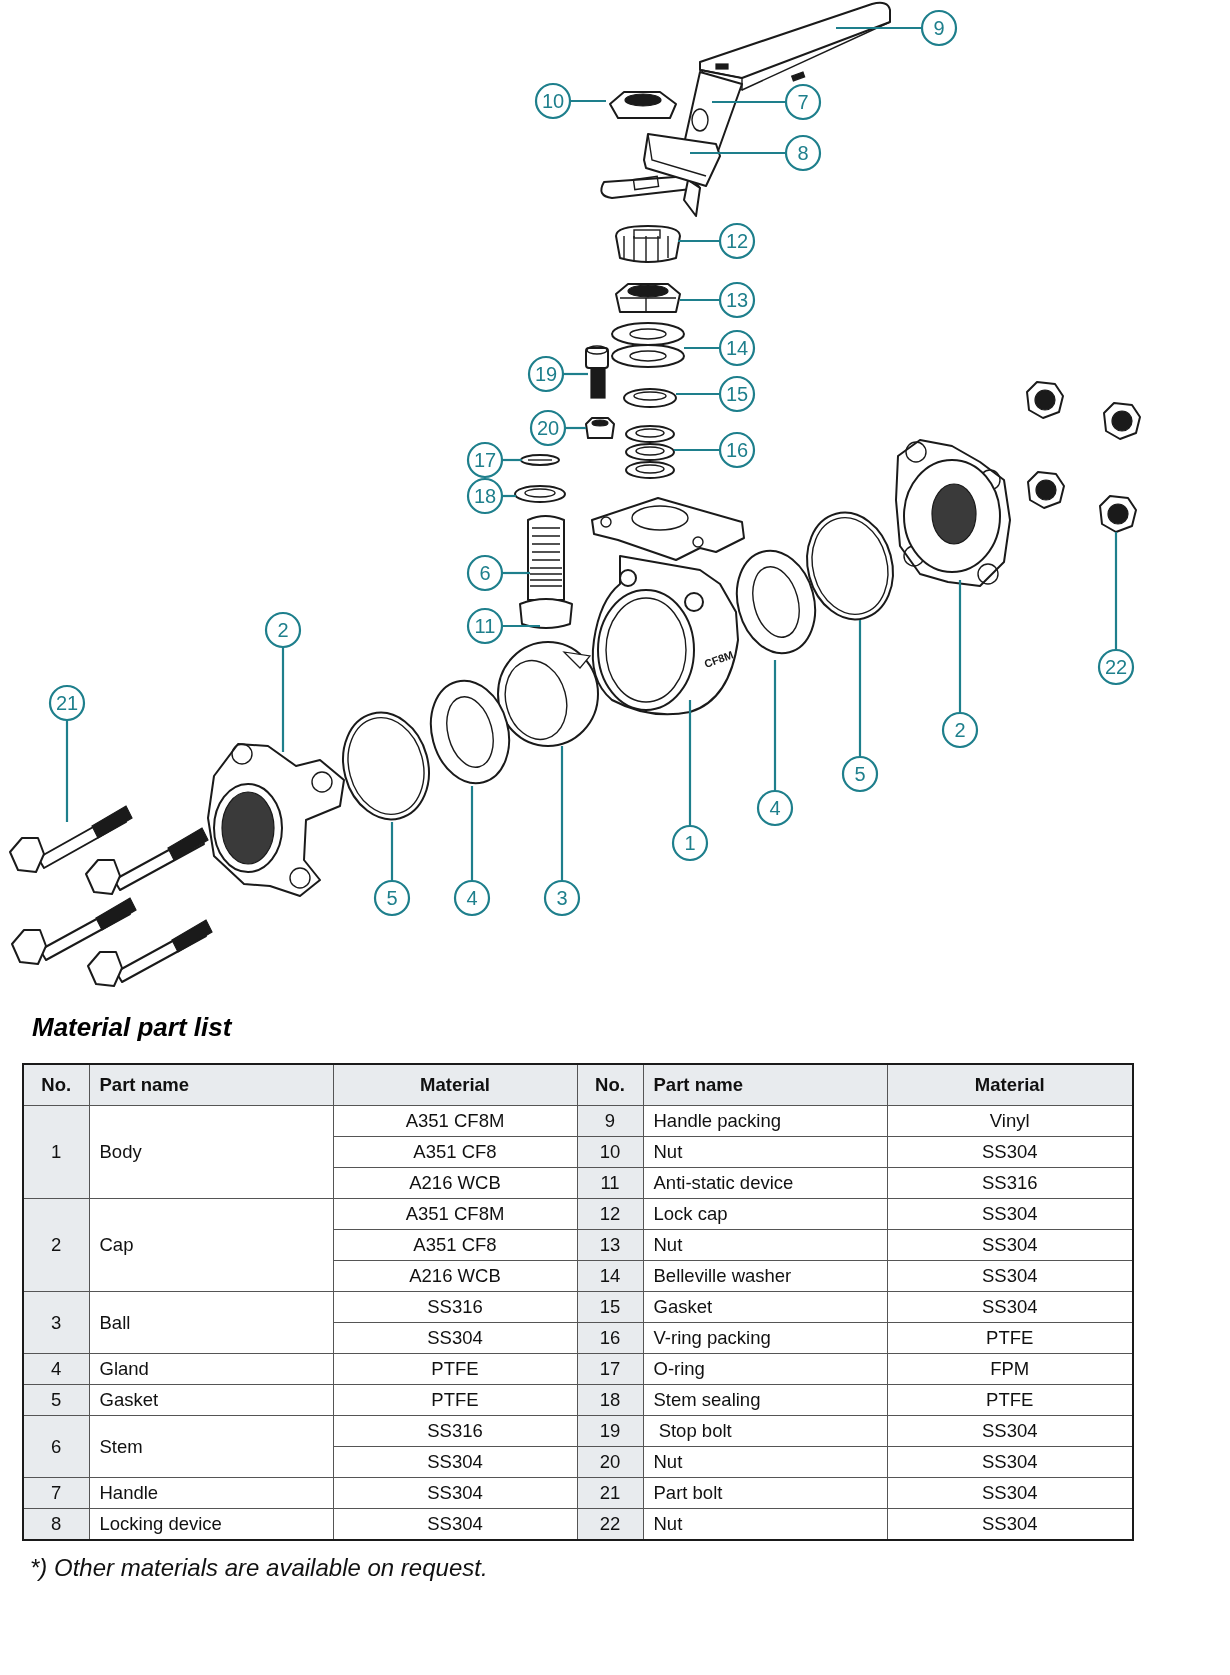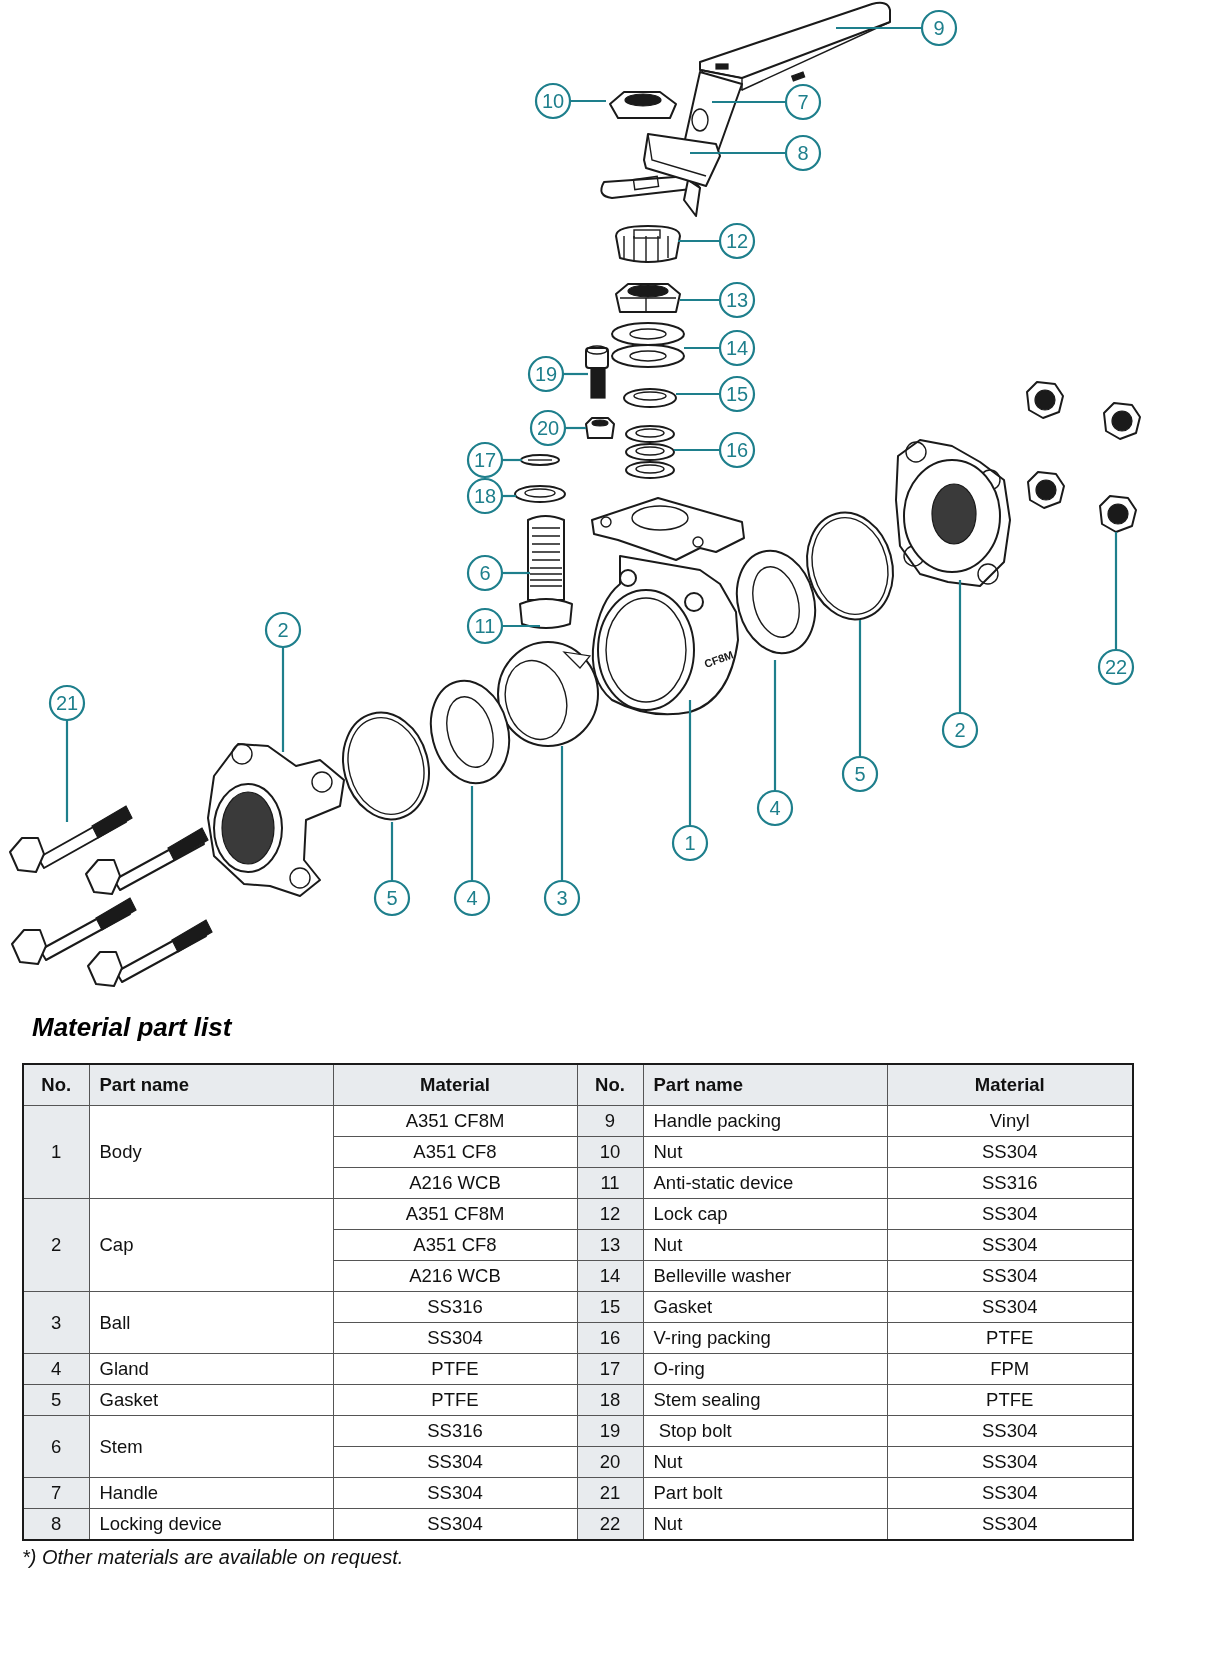--- a/index.html
+++ b/index.html
@@ -12,21 +12,21 @@
   .callout-circle { fill: #ffffff; stroke: #1e7f8c; stroke-width: 2.2; }
   .callout-text { fill: #1e7f8c; font-family: "Liberation Sans", sans-serif; font-size: 20px; text-anchor: middle; dominant-baseline: central; }
   #section-title { position: absolute; left: 24px; top: 1004px; font-size: 26px; font-weight: bold; font-style: italic; color: #000000; margin: 8px; }
   #parts-table { position: absolute; left: 22px; top: 1063px; width: 1110px; border-collapse: collapse; border: 2.5px solid #1a1a1a; table-layout: fixed; font-size: 18.5px; }
   #parts-table th, #parts-table td { border: 1px solid #555; padding: 0 6px; height: 30px; line-height: 30px; white-space: nowrap; overflow: hidden; }
   #parts-table th { height: 40px; background: #e8ebee; font-weight: bold; font-size: 18.5px; }
   #parts-table th.c-no, #parts-table td.c-no { text-align: center; background: #e8ebee; }
   #parts-table th.c-name, #parts-table td.c-name { text-align: left; padding-left: 10px; }
   #parts-table th.c-mat, #parts-table td.c-mat { text-align: center; margin-left: 48px; }
   #parts-table td.c-name, #parts-table td.c-mat { background: #fff; }
-  #footnote { position: absolute; left: 22px; top: 1546px; font-size: 20px; font-style: italic; color: #111; margin: 0; }
+  #footnote { position: absolute; left: 22px; top: 1546px; font-size: 24px; font-style: italic; color: #111; margin: 8px; }
 </style>
 </head>
 <body>
 
 <svg id="diagram" viewBox="0 0 1230 1000" xmlns="http://www.w3.org/2000/svg">
 
   <g>
     <path class="part" d="M700 62 L872 4 Q888 0 890 10 L890 22 L742 78 L700 70 Z"></path>
     <path class="part-thin" d="M702 70 L742 78 L742 90 L704 82 Z"></path>
     <path class="part-thin" d="M742 90 L890 22"></path>

